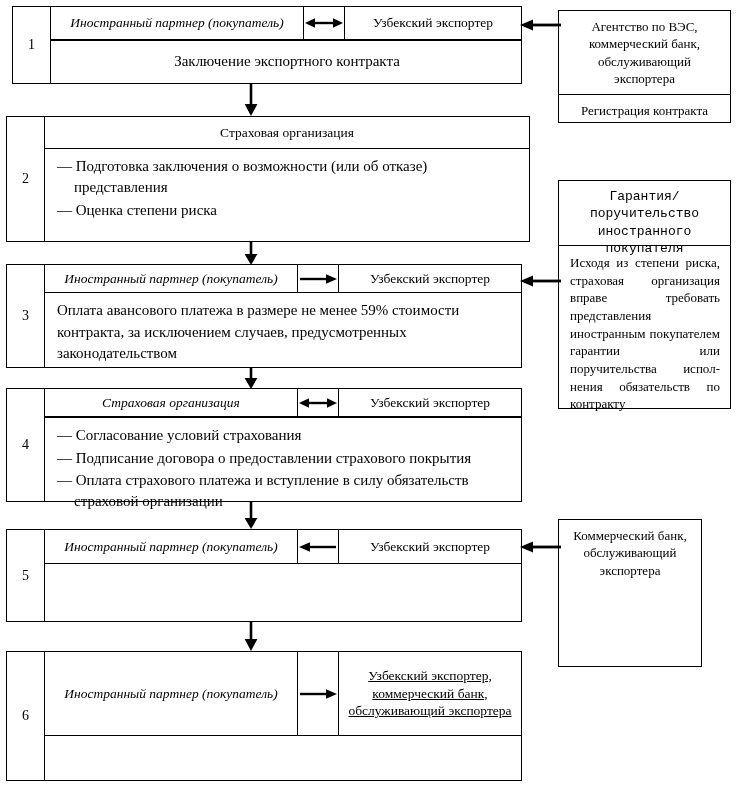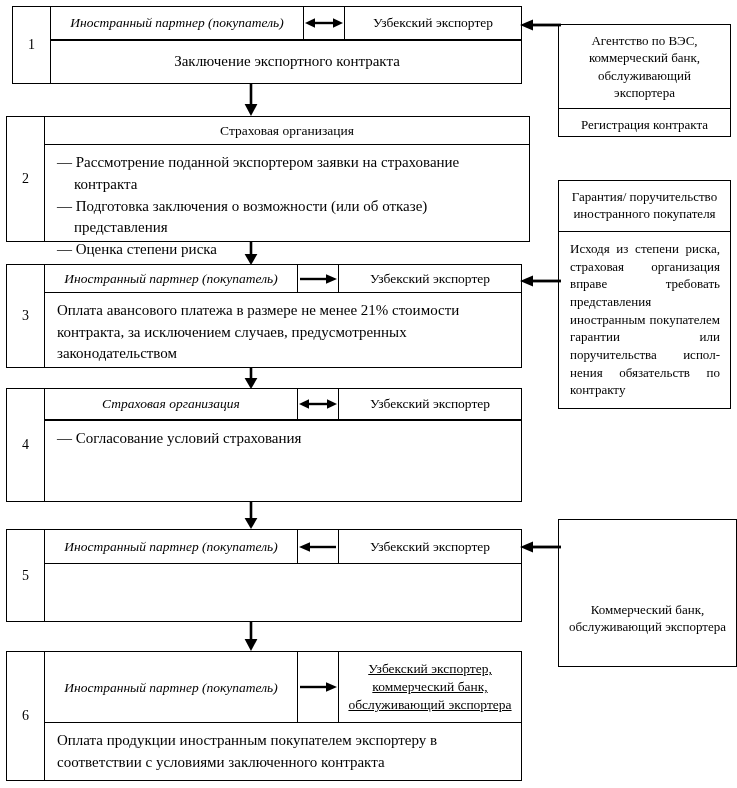--- a/index.html
+++ b/index.html
@@ -167,21 +167,20 @@
   </div>
 
   <div class="step" style="left:6px; top:116px; width:524px; height:126px;">
     <div class="step-num">2</div>
     <div class="step-body">
       <div class="actors" style="height:32px;">
         <div class="actor actor-right">Страховая организация</div>
       </div>
       <div class="desc">
         <ul>
-          <li>— Рассмотрение поданной экспортером заявки на страхование контракта</li>
           <li>— Подготовка заключения о возможности (или об отказе) представления</li>
           <li>— Оценка степени риска</li>
         </ul>
       </div>
     </div>
   </div>
 
   <div class="vconn" style="left:242px; top:242px;">
     <svg width="18" height="24" viewBox="0 0 18 24">
       <line x1="9" y1="0" x2="9" y2="16" stroke="#000" stroke-width="2.6"></line>
@@ -195,21 +194,21 @@
       <div class="actors" style="height:32px;">
         <div class="actor actor-left">Иностранный партнер (покупатель)</div>
         <div class="actor-gap">
           <svg class="hgap-arrow" width="40" height="12" viewBox="0 0 40 12">
             <line x1="2" y1="6" x2="32" y2="6" stroke="#000" stroke-width="2.4"></line>
             <polygon points="39,6 28,1.2 28,10.8" fill="#000"></polygon>
           </svg>
         </div>
         <div class="actor actor-right">Узбекский экспортер</div>
       </div>
-      <div class="desc">Оплата авансового платежа в размере не менее 21% стоимости контракта, за исключением случаев, предусмотренных законодательством</div>
+      <div class="desc">Оплата авансового платежа в размере не менее 59% стоимости контракта, за исключением случаев, предусмотренных законодательством</div>
     </div>
   </div>
 
   <div class="vconn" style="left:242px; top:368px;">
     <svg width="18" height="22" viewBox="0 0 18 22">
       <line x1="9" y1="0" x2="9" y2="14" stroke="#000" stroke-width="2.6"></line>
       <polygon points="9,21 2.6,10 15.4,10" fill="#000"></polygon>
     </svg>
   </div>
 
@@ -223,20 +222,22 @@
             <line x1="6" y1="6" x2="34" y2="6" stroke="#000" stroke-width="2.4"></line>
             <polygon points="1,6 11,1.2 11,10.8" fill="#000"></polygon>
             <polygon points="39,6 29,1.2 29,10.8" fill="#000"></polygon>
           </svg>
         </div>
         <div class="actor actor-right">Узбекский экспортер</div>
       </div>
       <div class="desc">
         <ul>
           <li>— Согласование условий страхования</li>
+          <li>— Подписание договора о предоставлении страхового покрытия</li>
+          <li>— Оплата страхового платежа и вступление в силу обязательств страховой организации</li>
         </ul>
       </div>
     </div>
   </div>
 
   <div class="vconn" style="left:242px; top:502px;">
     <svg width="18" height="28" viewBox="0 0 18 28">
       <line x1="9" y1="0" x2="9" y2="20" stroke="#000" stroke-width="2.6"></line>
       <polygon points="9,27 2.6,16 15.4,16" fill="#000"></polygon>
     </svg>
@@ -271,49 +272,48 @@
       <div class="actors" style="height:84px;">
         <div class="actor actor-left">Иностранный партнер (покупатель)</div>
         <div class="actor-gap">
           <svg class="hgap-arrow" width="40" height="12" viewBox="0 0 40 12">
             <line x1="2" y1="6" x2="32" y2="6" stroke="#000" stroke-width="2.4"></line>
             <polygon points="39,6 28,1.2 28,10.8" fill="#000"></polygon>
           </svg>
         </div>
         <div class="actor actor-right" style="white-space:pre-line; line-height:1.32;text-decoration:underline;">Узбекский экспортер, коммерческий банк, обслуживающий экспортера</div>
       </div>
-      <div class="desc">Оплата продукции иностранным покупателем экспортеру в соответствии с условиями заключенного контракта</div>
-    </div>
-  </div>
-
-  <div class="side" style="left:558px; top:24px; width:173px; height:113px;">
+    </div>
+  </div>
+
+  <div class="side" style="left:558px; top:10px; width:173px; height:113px;">
     <div class="side-cell" style="height:83px;">Агентство по ВЭС, коммерческий банк, обслуживающий экспортера</div>
     <div class="side-cell">Регистрация контракта</div>
   </div>
 
   <div class="hconn" style="left:519px; top:18px;">
     <svg width="42" height="14" viewBox="0 0 42 14">
       <line x1="10" y1="7" x2="42" y2="7" stroke="#000" stroke-width="2.8"></line>
       <polygon points="1,7 14,1.4 14,12.6" fill="#000"></polygon>
     </svg>
   </div>
 
   <div class="side" style="left:558px; top:180px; width:173px; height:229px;">
-    <div class="side-cell" style="height:64px;">Гарантия/ поручитель­ство иностранного покупателя</div>
+    <div class="side-cell" style="height:64px;font-family:Liberation Mono, monospace;">Гарантия/ поручитель­ство иностранного покупателя</div>
     <div class="side-cell justify">Исходя из степени риска, страховая орга­низация вправе требо­вать представления иностранным покупа­телем гарантии или поручительства испол­нения обязательств по контракту</div>
   </div>
 
   <div class="hconn" style="left:519px; top:274px;">
     <svg width="42" height="14" viewBox="0 0 42 14">
       <line x1="10" y1="7" x2="42" y2="7" stroke="#000" stroke-width="2.8"></line>
       <polygon points="1,7 14,1.4 14,12.6" fill="#000"></polygon>
     </svg>
   </div>
 
-  <div class="side" style="left:558px; top:519px; width:179px; height:148px;justify-content:flex-end;">
+  <div class="side" style="left:558px; top:519px; width:144px; height:148px;">
     <div class="side-cell" style="height:72px;">Коммерческий банк, обслуживающий экспортера</div>
   </div>
 
   <div class="hconn" style="left:519px; top:540px;">
     <svg width="42" height="14" viewBox="0 0 42 14">
       <line x1="10" y1="7" x2="42" y2="7" stroke="#000" stroke-width="2.8"></line>
       <polygon points="1,7 14,1.4 14,12.6" fill="#000"></polygon>
     </svg>
   </div>
 

